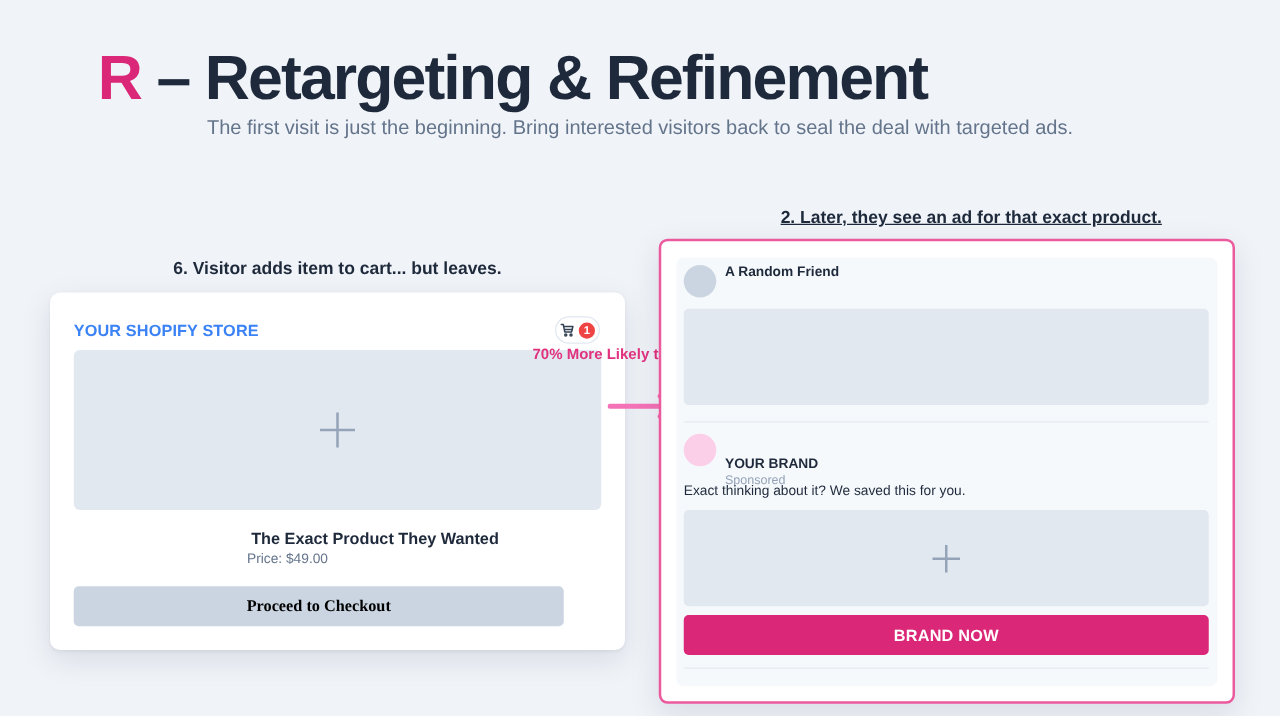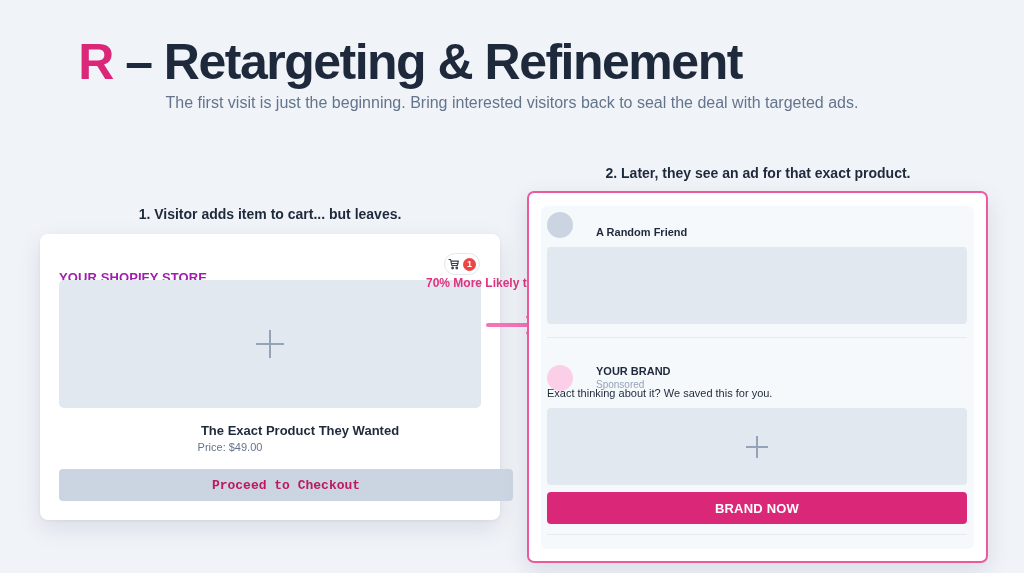--- a/index.html
+++ b/index.html
@@ -5,42 +5,42 @@
   * { box-sizing: border-box; margin: 0; padding: 0; }
   html, body { width: 1024px; height: 573px; overflow: hidden; }
   body { background: #f0f4f9; font-family: "Liberation Sans", "DejaVu Sans", sans-serif; color: #1e293b; position: relative; }
 
   .title { position: absolute; left: 0; top: 32px; width: 820px; text-align: center; font-size: 50px; font-weight: 700; letter-spacing: -1.5px; color: #1e293b; line-height: 60px; }
   .title .accent { color: #db2777; }
   .subtitle { position: absolute; left: 150px; top: 92px; width: 724px; text-align: center; font-size: 16px; line-height: 22px; color: #64748b; }
 
   .step-label { position: absolute; font-size: 14px; font-weight: 700; color: #1e293b; text-align: center; }
   .step1 { left: 40px; top: 206px; width: 460px; }
-  .step2 { left: 528px; top: 165px; width: 460px; }
+  .step2 { left: 547px; top: 165px; width: 460px; text-decoration: underline; }
 
   .store-card { position: absolute; left: 40px; top: 234px; width: 460px; height: 286px; background: #fff; border-radius: 8px; box-shadow: 0 8px 24px rgba(15,23,42,0.10), 0 1px 3px rgba(15,23,42,0.06); }
-  .store-name { position: absolute; left: 19px; top: 36px; font-size: 13px; font-weight: 700; color: #a21caf; letter-spacing: 0.1px; }
+  .store-name { position: absolute; left: 19px; top: 23px; font-size: 13px; font-weight: 700; color: #3b82f6; letter-spacing: 0.1px; }
   .cart-pill { position: absolute; left: 404px; top: 19px; width: 36px; height: 22px; border: 1px solid #e2e8f0; border-radius: 11px; background: #fff; display: flex; align-items: center; justify-content: center; gap: 3px; }
   .cart-icon { width: 12px; height: 12px; }
   .cart-badge { width: 13px; height: 13px; border-radius: 50%; background: #ef4444; color: #fff; font-size: 9px; font-weight: 700; display: flex; align-items: center; justify-content: center; }
   .product-img { position: absolute; left: 19px; top: 46px; width: 422px; height: 128px; background: #e2e8f0; border-radius: 5px; display: flex; align-items: center; justify-content: center; }
   .plus { position: relative; width: 28px; height: 28px; }
   .plus::before, .plus::after { content: ""; position: absolute; background: #94a3b8; }
   .plus::before { left: 13px; top: 0; width: 2px; height: 28px; }
   .plus::after { left: 0; top: 13px; width: 28px; height: 2px; }
   .product-name { position: absolute; left: 0; top: 189px; width: 520px; text-align: center; font-size: 13px; font-weight: 700; color: #1e293b; }
   .product-price { position: absolute; left: 0; top: 207px; width: 380px; text-align: center; font-size: 11px; color: #64748b; }
-  .checkout-btn { position: absolute; left: 19px; top: 235px; width: 454px; height: 32px; background: #cbd5e1; border-radius: 4px; border: none; color: #be185d; font-size: 13px; font-weight: 700; display: flex; align-items: center; justify-content: center; font-family: Liberation Mono, monospace; }
+  .checkout-btn { position: absolute; left: 19px; top: 235px; width: 392px; height: 32px; background: #cbd5e1; border-radius: 4px; border: none; color: #000000; font-size: 13px; font-weight: 700; display: flex; align-items: center; justify-content: center; font-family: Liberation Serif, serif; }
 
   .convert-label { position: absolute; left: 426px; top: 276px; font-size: 12px; font-weight: 700; color: #e0327f; white-space: nowrap; }
   .arrow { position: absolute; left: 486px; top: 314px; width: 56px; height: 22px; }
 
   .ad-frame { position: absolute; left: 527px; top: 191px; width: 461px; height: 372px; background: #fff; border: 2px solid #ec5a9e; border-radius: 7px; box-shadow: 0 8px 24px rgba(15,23,42,0.10); }
   .feed { position: absolute; left: 12px; top: 13px; width: 433px; height: 343px; background: #f6f9fc; border-radius: 6px; }
-  .post-head { position: absolute; left: 6px; display: flex; align-items: flex-end; gap: 23px; }
+  .post-head { position: absolute; left: 6px; display: flex; align-items: flex-start; gap: 7px; }
   .avatar { width: 26px; height: 26px; border-radius: 50%; }
   .avatar.friend { background: #cbd5e1; }
   .avatar.brand { background: #fbcfe8; }
   .friend-name { font-size: 11px; font-weight: 700; color: #1e293b; }
   .friend-img { position: absolute; left: 6px; top: 41px; width: 420px; height: 77px; background: #e2e8f0; border-radius: 4px; }
   .divider { position: absolute; left: 6px; width: 420px; height: 1px; background: #e5eaf0; }
   .brand-name { font-size: 11px; font-weight: 700; color: #1e293b; line-height: 14px; margin-top: 17px; }
   .brand-sub { font-size: 10px; color: #94a3b8; line-height: 13px; }
   .ad-copy { position: absolute; left: 6px; top: 181px; font-size: 11px; color: #1e293b; }
   .ad-img { position: absolute; left: 6px; top: 202px; width: 420px; height: 77px; background: #e2e8f0; border-radius: 4px; display: flex; align-items: center; justify-content: center; }
@@ -48,21 +48,21 @@
   .ad-img .plus::before { left: 10px; height: 22px; }
   .ad-img .plus::after { top: 10px; width: 22px; }
   .shop-btn { position: absolute; left: 6px; top: 286px; width: 420px; height: 32px; background: #db2777; border: none; border-radius: 4px; color: #fff; font-size: 13px; font-weight: 700; display: flex; align-items: center; justify-content: center; font-family: "Liberation Sans", sans-serif; letter-spacing: 0.2px; }
 </style>
 </head>
 <body>
 
 <h1 class="title"><span class="accent">R</span><span> – Retargeting &amp; Refinement</span></h1>
 <p class="subtitle">The first visit is just the beginning. Bring interested visitors back to seal the deal with targeted ads.</p>
 
-<div class="step-label step1">1. Visitor adds item to cart... but leaves.</div>
+<div class="step-label step1">6. Visitor adds item to cart... but leaves.</div>
 
 <div class="store-card">
   <div class="store-name">YOUR SHOPIFY STORE</div>
   <div class="cart-pill">
     <svg class="cart-icon" viewBox="0 0 12 12" fill="none" stroke="#334155" stroke-width="1.2" stroke-linecap="round" stroke-linejoin="round">
       <path d="M1 1.5h1.6l1.2 6h5.5l1-4.3H3.1"></path>
       <path d="M4 5.5h5.8"></path>
       <circle cx="4.6" cy="10" r="0.8"></circle>
       <circle cx="8.8" cy="10" r="0.8"></circle>
     </svg>

